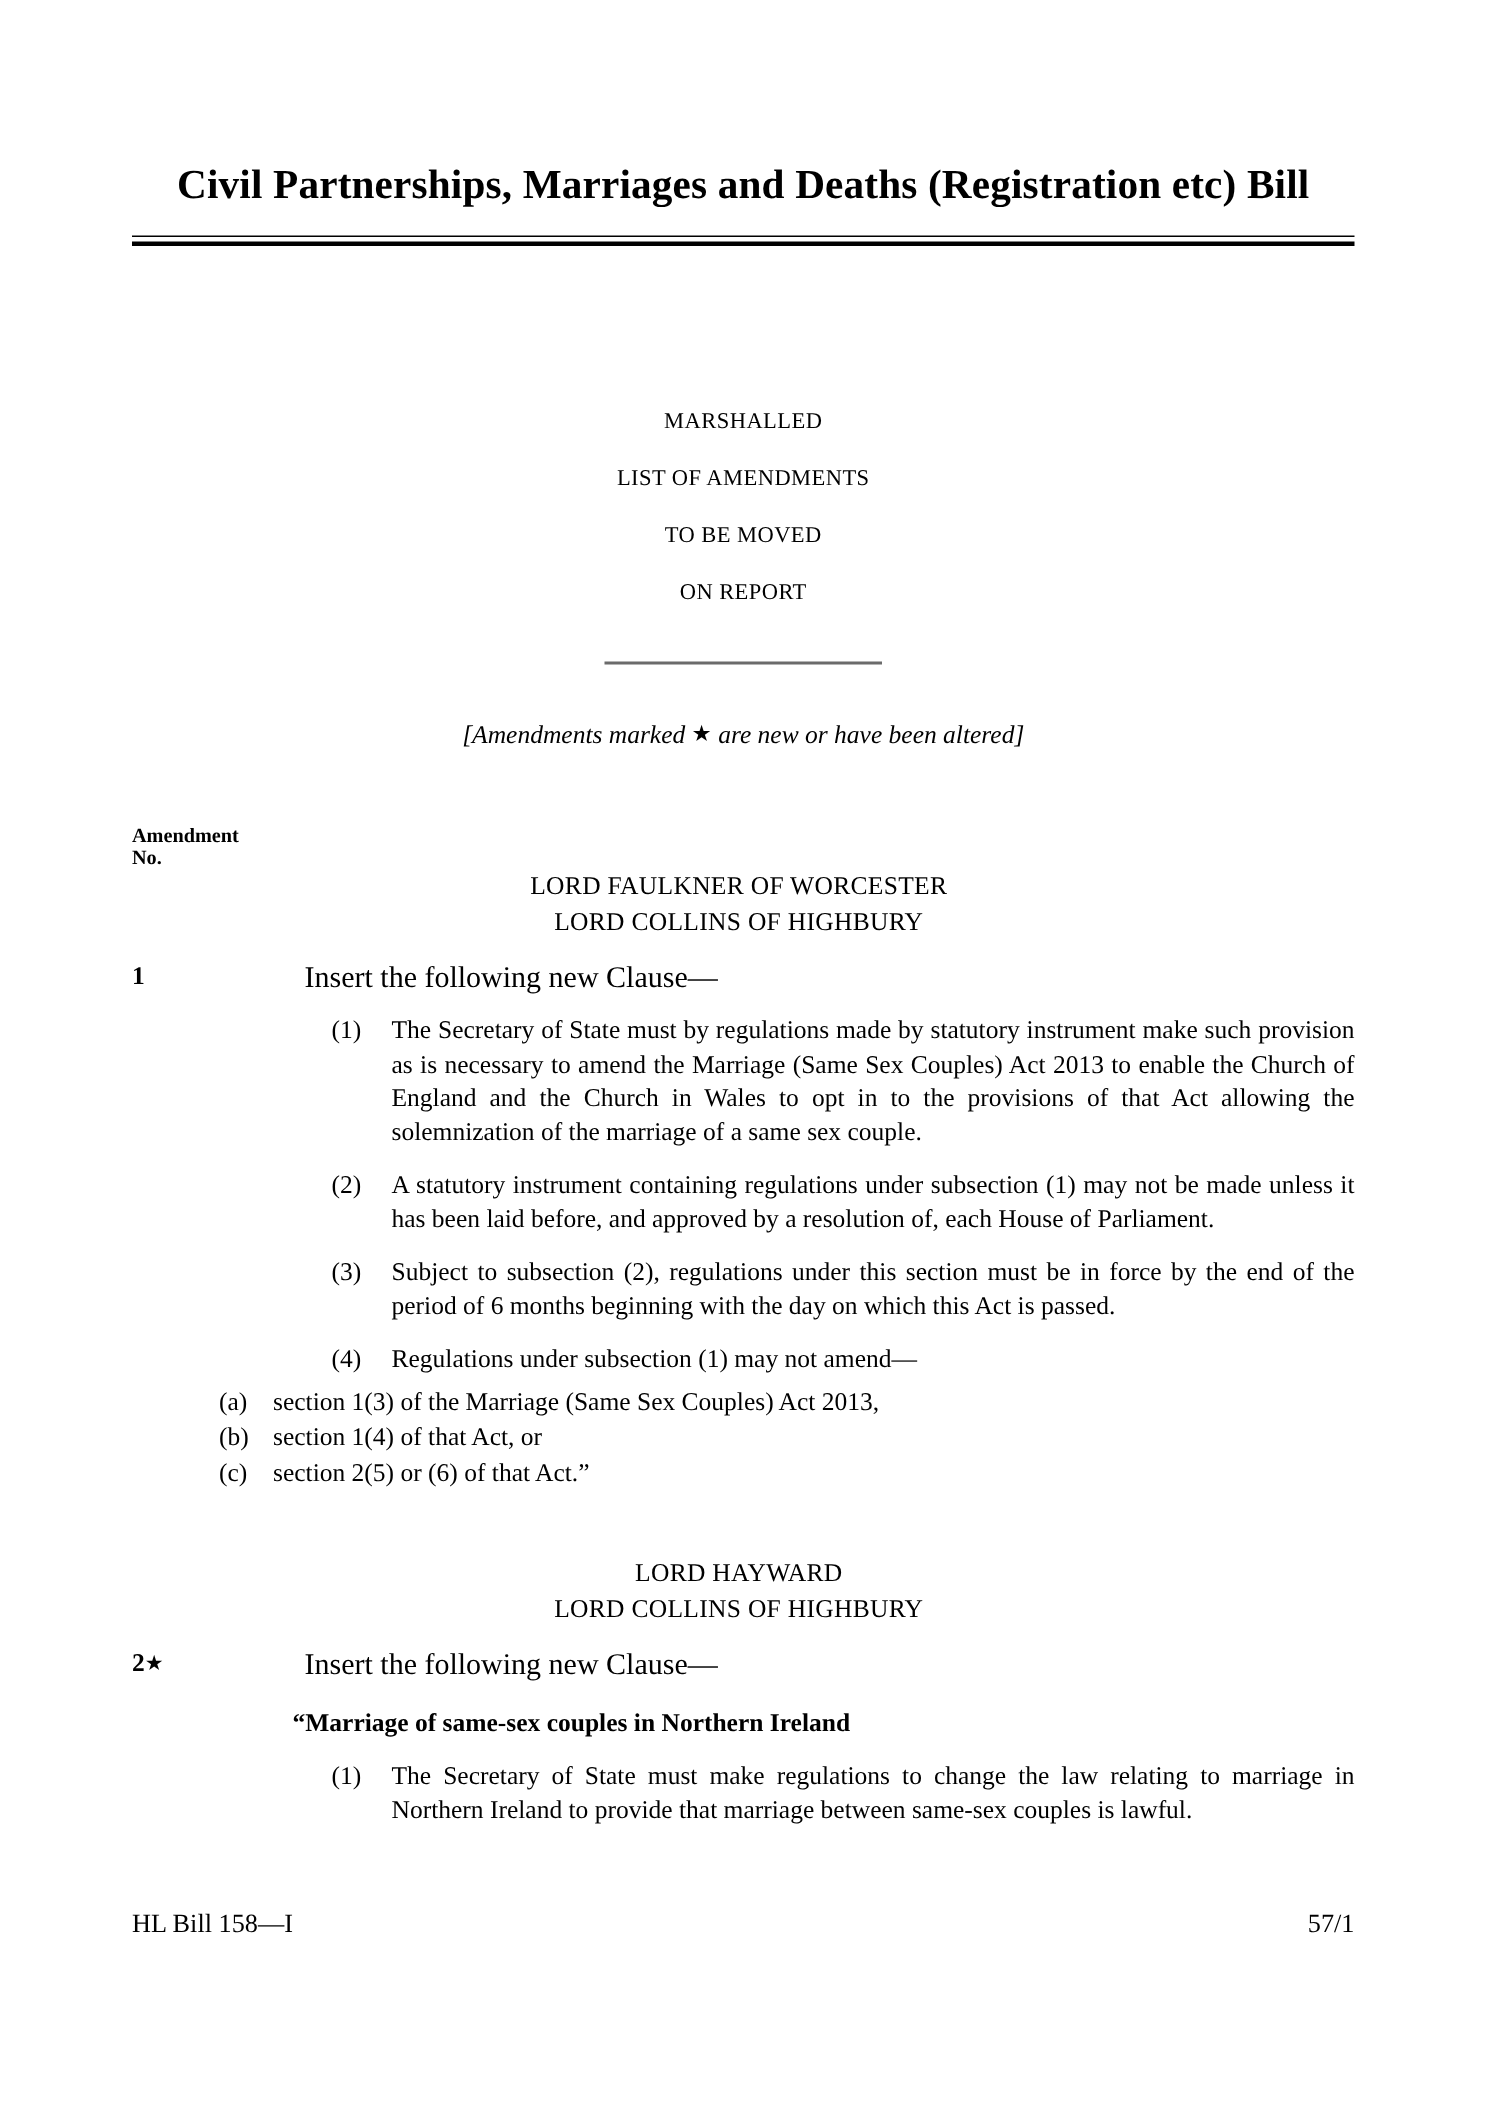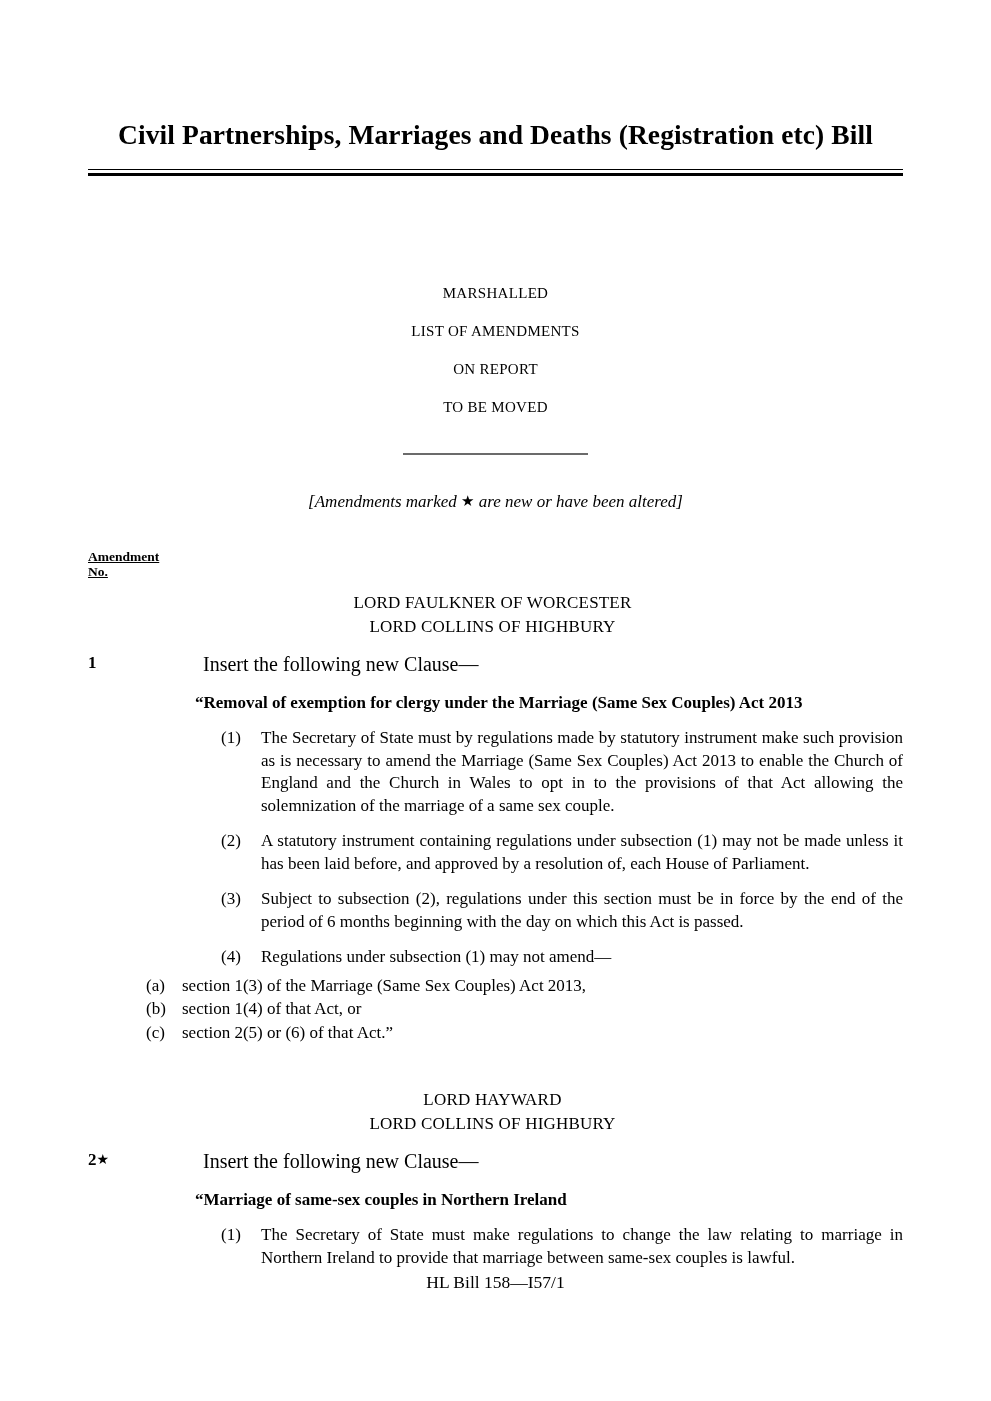--- a/index.html
+++ b/index.html
@@ -13,21 +13,21 @@
     font-family: "Liberation Serif", "DejaVu Serif", serif;
     color: #000000;
     position: relative;
     overflow: hidden;
   }
   .page {
     position: relative;
     width: 991px;
     height: 1401px;
     box-sizing: border-box;
-    padding: 12px 88px;
+    padding: 0 88px;
   }
 
   
   .doc-title {
     font-size: 27.5px;
     font-weight: bold;
     text-align: center;
     line-height: 1.42;
     margin: 0;
     padding-top: 103px;
@@ -79,26 +79,25 @@
 
   
   .colhead {
     position: relative;
     margin-top: 33px;
     height: 34px;
   }
   .amend-no-label {
     position: absolute;
     left: 0;
-    top: 4px;
+    top: 16px;
     font-size: 13.5px;
     font-weight: bold;
     line-height: 15px;
     width: 110px;
-    text-decoration: underline;
   }
   .section-title {
     text-align: center;
     font-size: 17.5px;
     font-weight: bold;
     padding-right: 6px;
   }
 
   
   .sponsors {
@@ -183,41 +182,41 @@
   .sponsors.second { margin-top: 44px; }
 
   
   .footer {
     position: absolute;
     left: 88px;
     right: 88px;
     bottom: 108px;
     font-size: 17.5px;
     display: flex;
-    justify-content: center;
+    justify-content: space-between;
     align-items: baseline;
   }
 </style>
 </head>
 <body>
 
 <div class="page">
 
   <h1 class="doc-title">Civil Partnerships, Marriages and Deaths (Registration etc) Bill</h1>
 
   <div class="title-rules">
     <div class="rule-thin"></div>
     <div class="rule-thick"></div>
   </div>
 
   <div class="headblock">
     <div class="hline">MARSHALLED</div>
     <div class="hline">LIST OF AMENDMENTS</div>
+    <div class="hline">TO BE MOVED</div>
     <div class="hline">ON REPORT</div>
-    <div class="hline">TO BE MOVED</div>
     <div class="short-rule"></div>
   </div>
 
   <div class="note"><span>[Amendments marked </span><span class="star">★</span><span> are new or have been altered]</span></div>
 
   <div class="colhead">
     <div class="amend-no-label">
       <div>Amendment</div>
       <div>No.</div>
     </div>
@@ -226,21 +225,20 @@
   <div class="sponsors">
     <div class="sp">LORD FAULKNER OF WORCESTER</div>
     <div class="sp">LORD COLLINS OF HIGHBURY</div>
   </div>
 
   <div class="amend-row">
     <div class="amend-num"><span>1</span><span class="star"></span></div>
     <div class="amend-lead">Insert the following new Clause—</div>
   </div>
 
-  <div class="clause-heading">“Removal of exemption for clergy under the Marriage (Same Sex Couples) Act 2013</div>
 
   <div class="subsec">
     <span class="marker">(1)</span>
     <span>The Secretary of State must by regulations made by statutory instrument make such provision as is necessary to amend the Marriage (Same Sex Couples) Act 2013 to enable the Church of England and the Church in Wales to opt in to the provisions of that Act allowing the solemnization of the marriage of a same sex couple.</span>
   </div>
 
   <div class="subsec">
     <span class="marker">(2)</span>
     <span>A statutory instrument containing regulations under subsection (1) may not be made unless it has been laid before, and approved by a resolution of, each House of Parliament.</span>
   </div>

